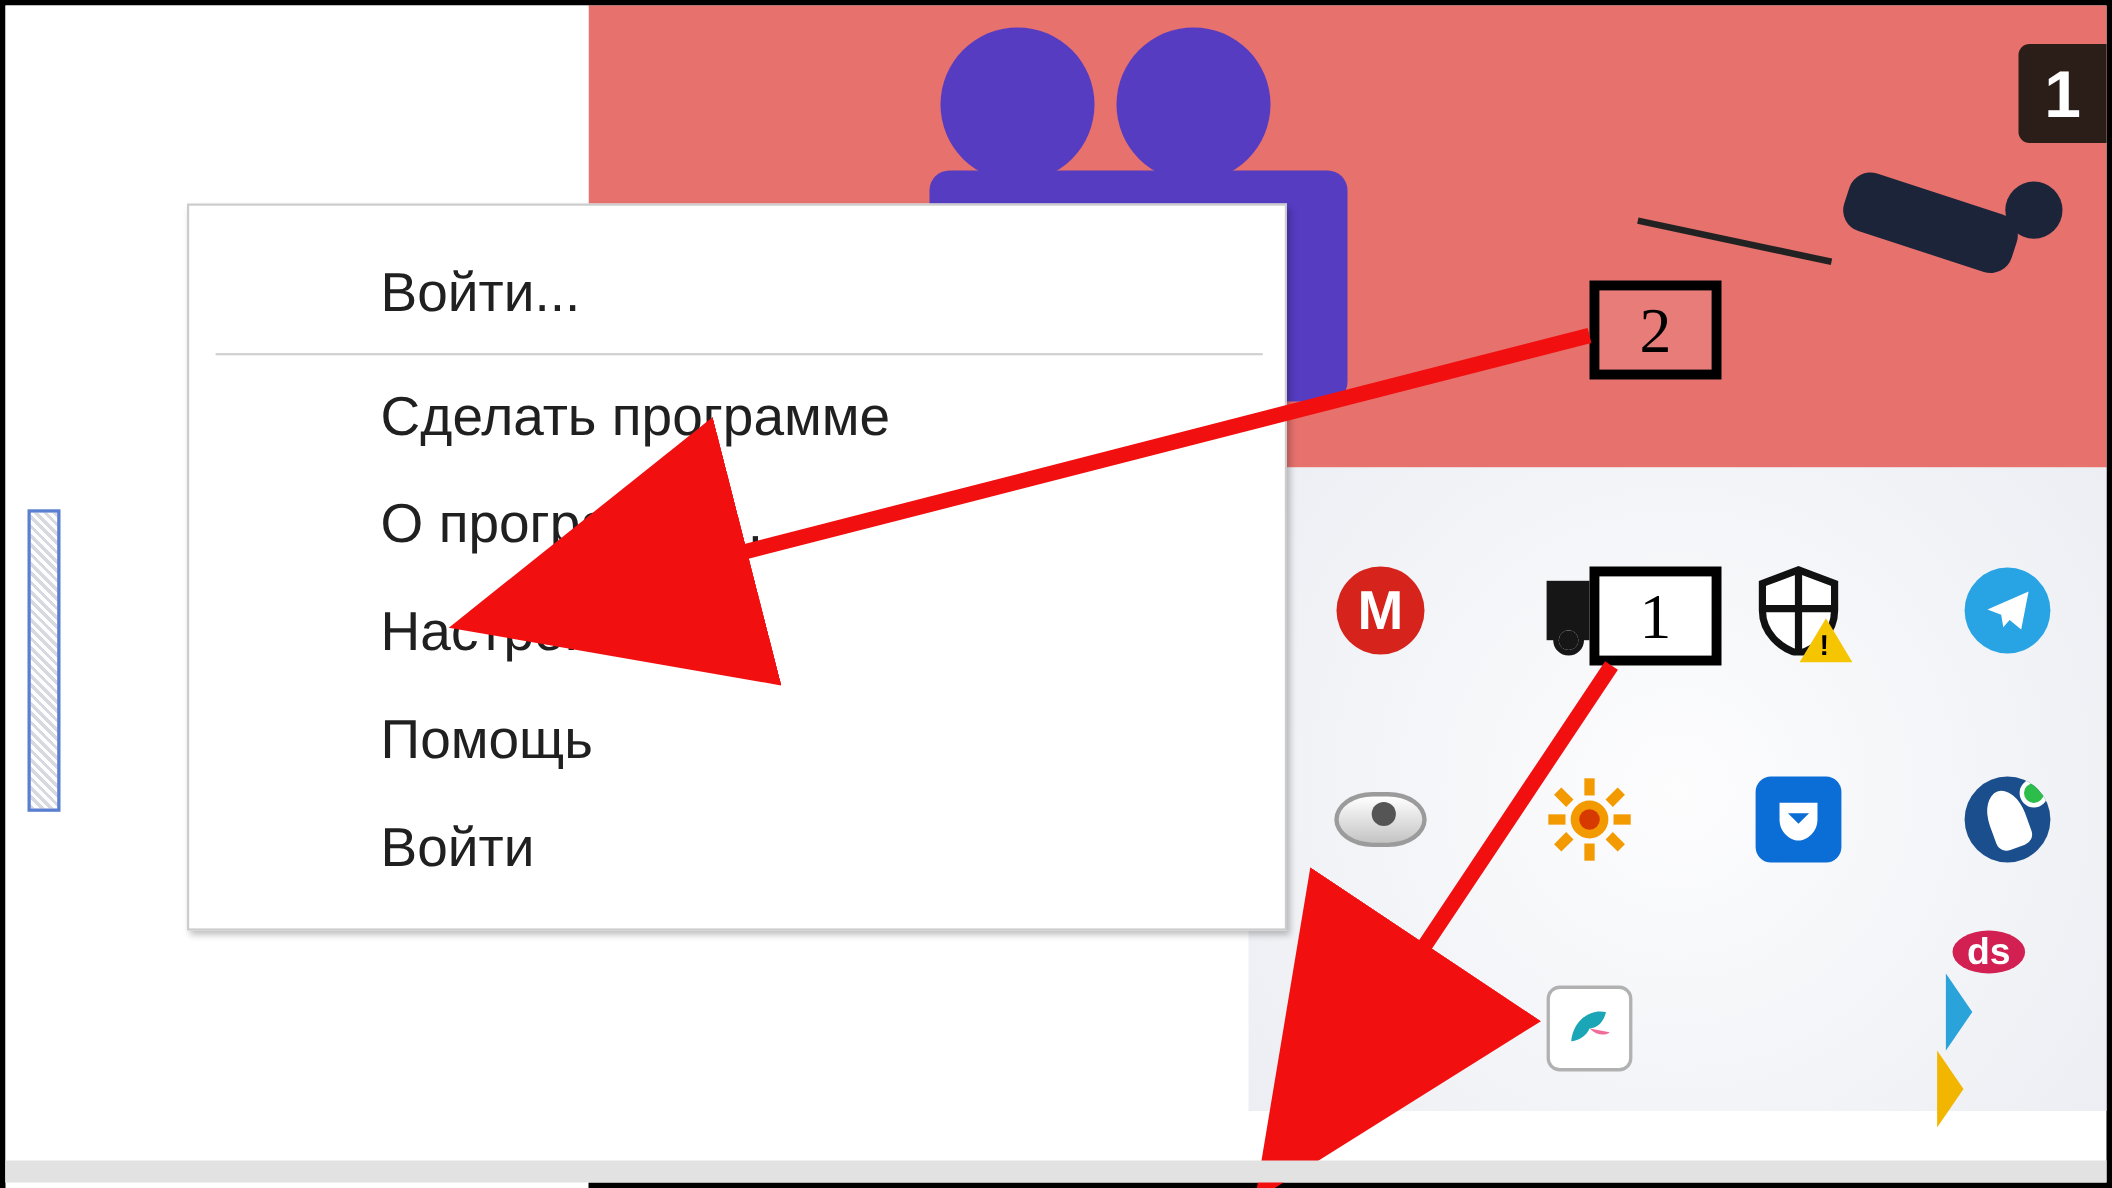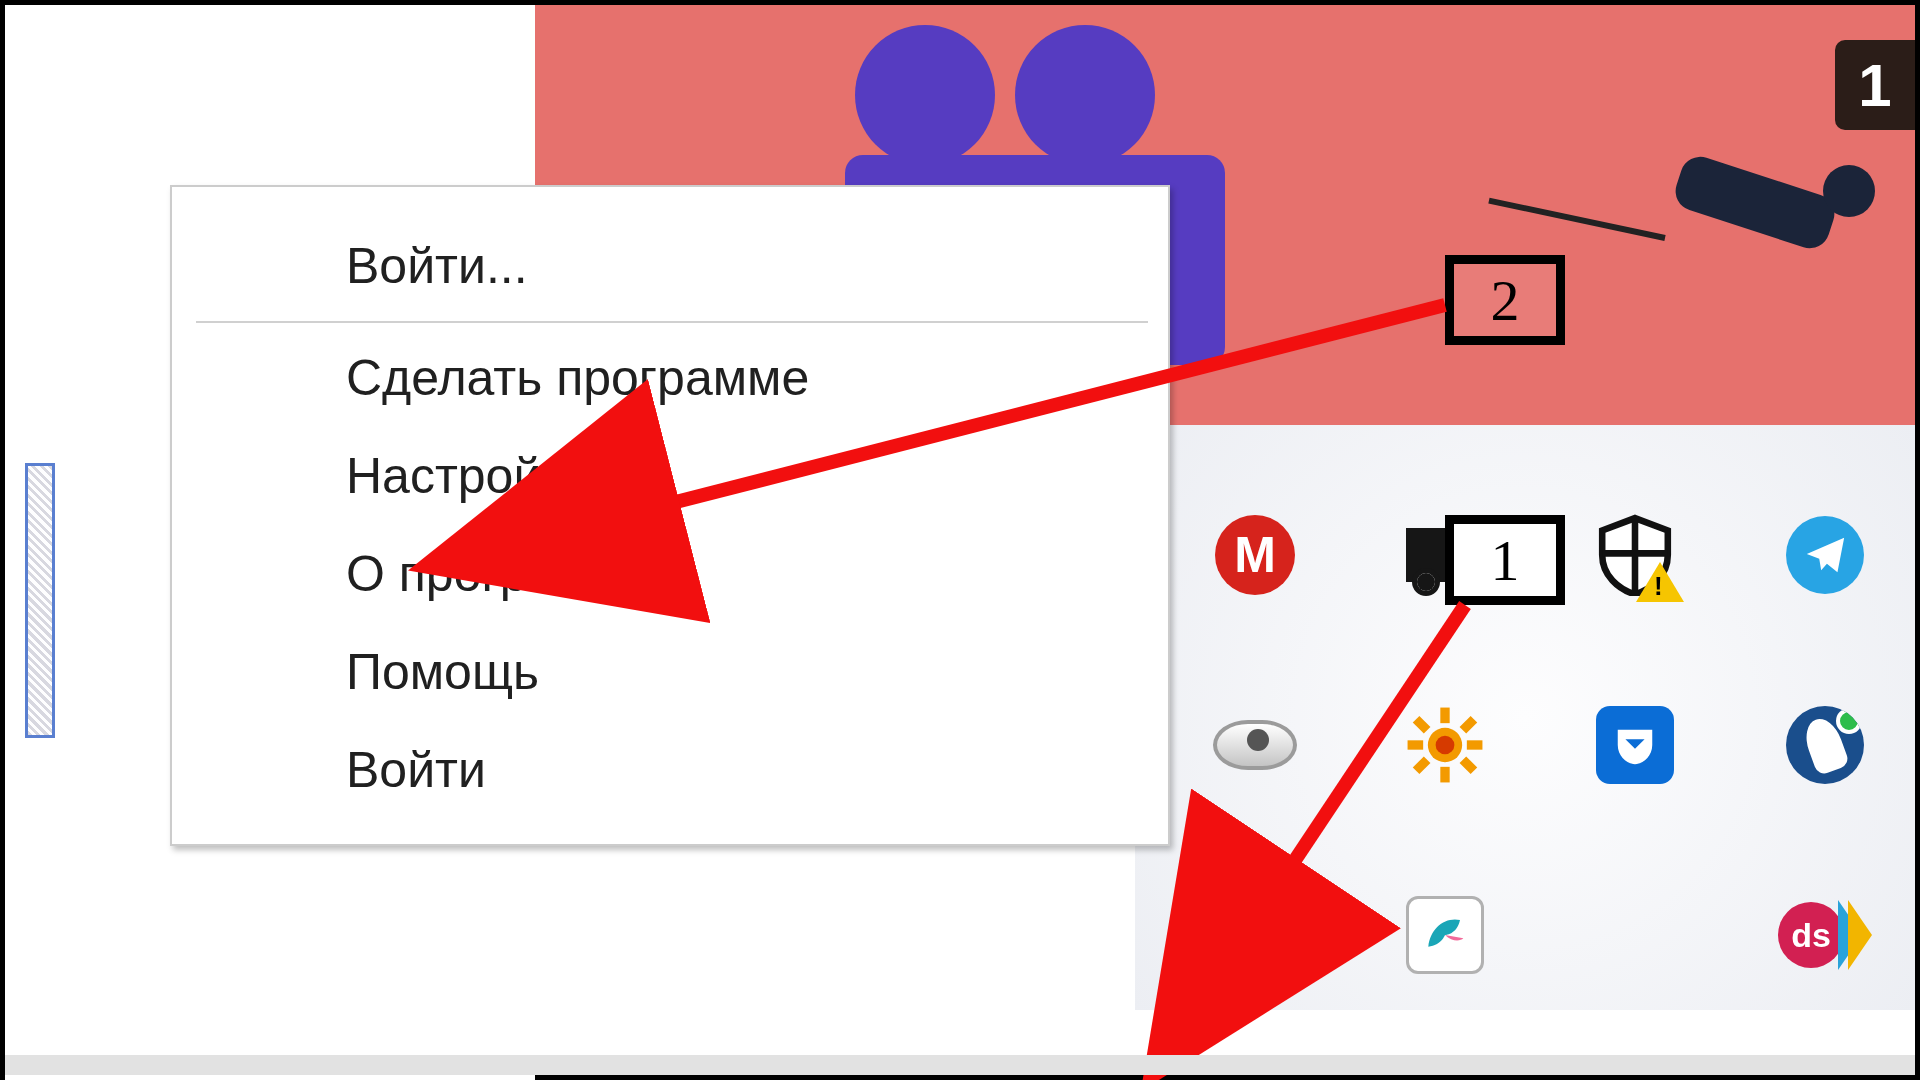--- a/index.html
+++ b/index.html
@@ -143,21 +143,21 @@
     .rocket .dot{position:absolute;right:2px;top:2px;width:26px;height:26px;background:#2dbd4b;border-radius:50%;border:4px solid #fff;}
     .feather { width:90px; height:90px; }
     .feather svg { width:90px; height:90px; }
     .colibri { width:78px; height:78px; border:3px solid #b1b1b1; border-radius:12px; background:#fff; display:flex; align-items:center; justify-content:center; }
     .colibri svg { width:50px; height:50px; }
     .msquares { width:78px; height:78px; display:grid; grid-template-columns:1fr 1fr; grid-template-rows:1fr 1fr; }
     .msquares div:nth-child(1){background:#f25022;}
     .msquares div:nth-child(2){background:#7fba00;}
     .msquares div:nth-child(3){background:#00a4ef;}
     .msquares div:nth-child(4){background:#ffb900;}
-    .dsplay { width:100px; height:78px; position:relative; display:flex; align-items:center;}
+    .dsplay { width:100px; height:78px; position:relative; display:flex; align-items:flex-start;flex-direction:column;}
     .dsplay .c { width:66px; height:66px; border-radius:50%; background:#d22052; color:#fff; font-weight:700; font-size:34px; display:flex; align-items:center; justify-content:center;}
     .dsplay .tri { width:0;height:0;border-top:35px solid transparent; border-bottom:35px solid transparent;}
     .dsplay .t1{border-left:24px solid #2aa3da; margin-left:-6px;}
     .dsplay .t2{border-left:24px solid #f2b500; margin-left:-14px;}
     
     .context-menu {
       position:absolute;
       left: 165px; top: 180px;
       width: 1000px;
       background:#ffffff;
@@ -318,22 +318,22 @@
           <div class="tri t2"></div>
         </div>
       </div>
     </div>
   </div>
 
   <div class="context-menu">
     <div class="item">Войти...</div>
     <hr>
     <div class="item">Сделать программе</div>
+    <div class="item">О программе...</div>
     <div class="item">Настройки...</div>
-    <div class="item">О программе...</div>
     <div class="item">Помощь</div>
     <div class="item">Войти</div>
   </div>
 
   <div class="callout c2">
     <span>2</span>
   </div>
   <div class="callout c1">
     <span>1</span>
   </div>

